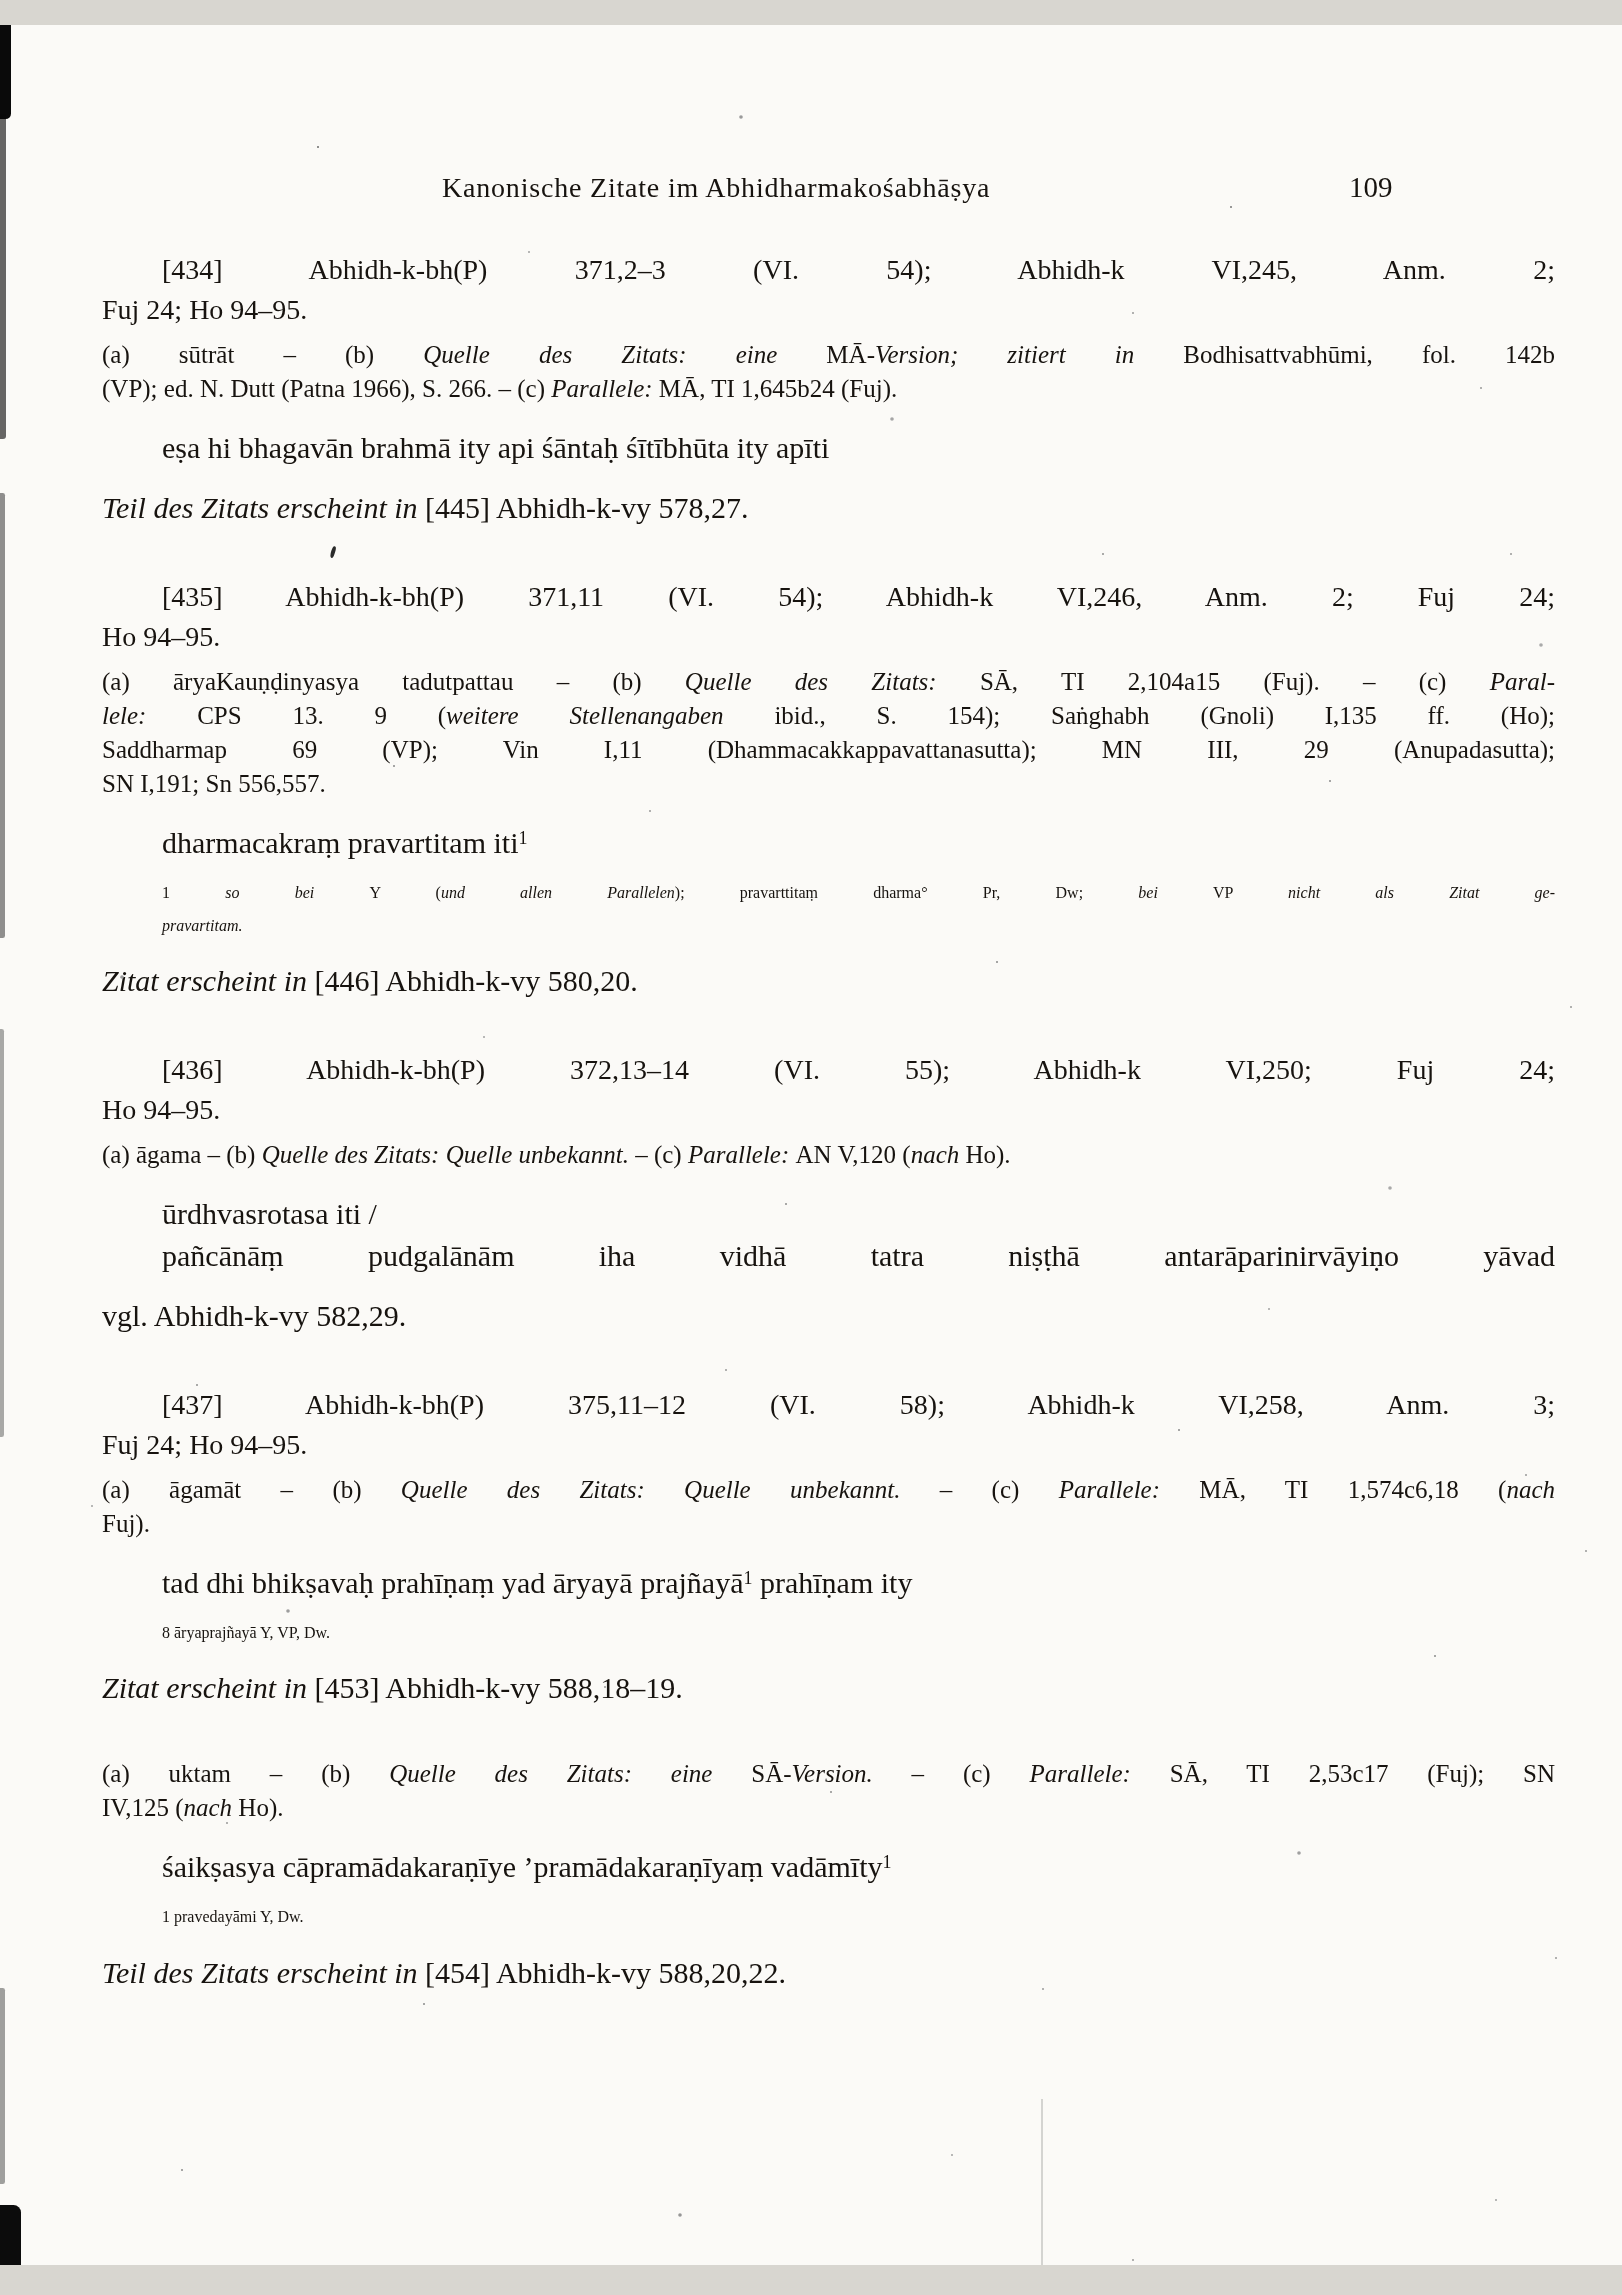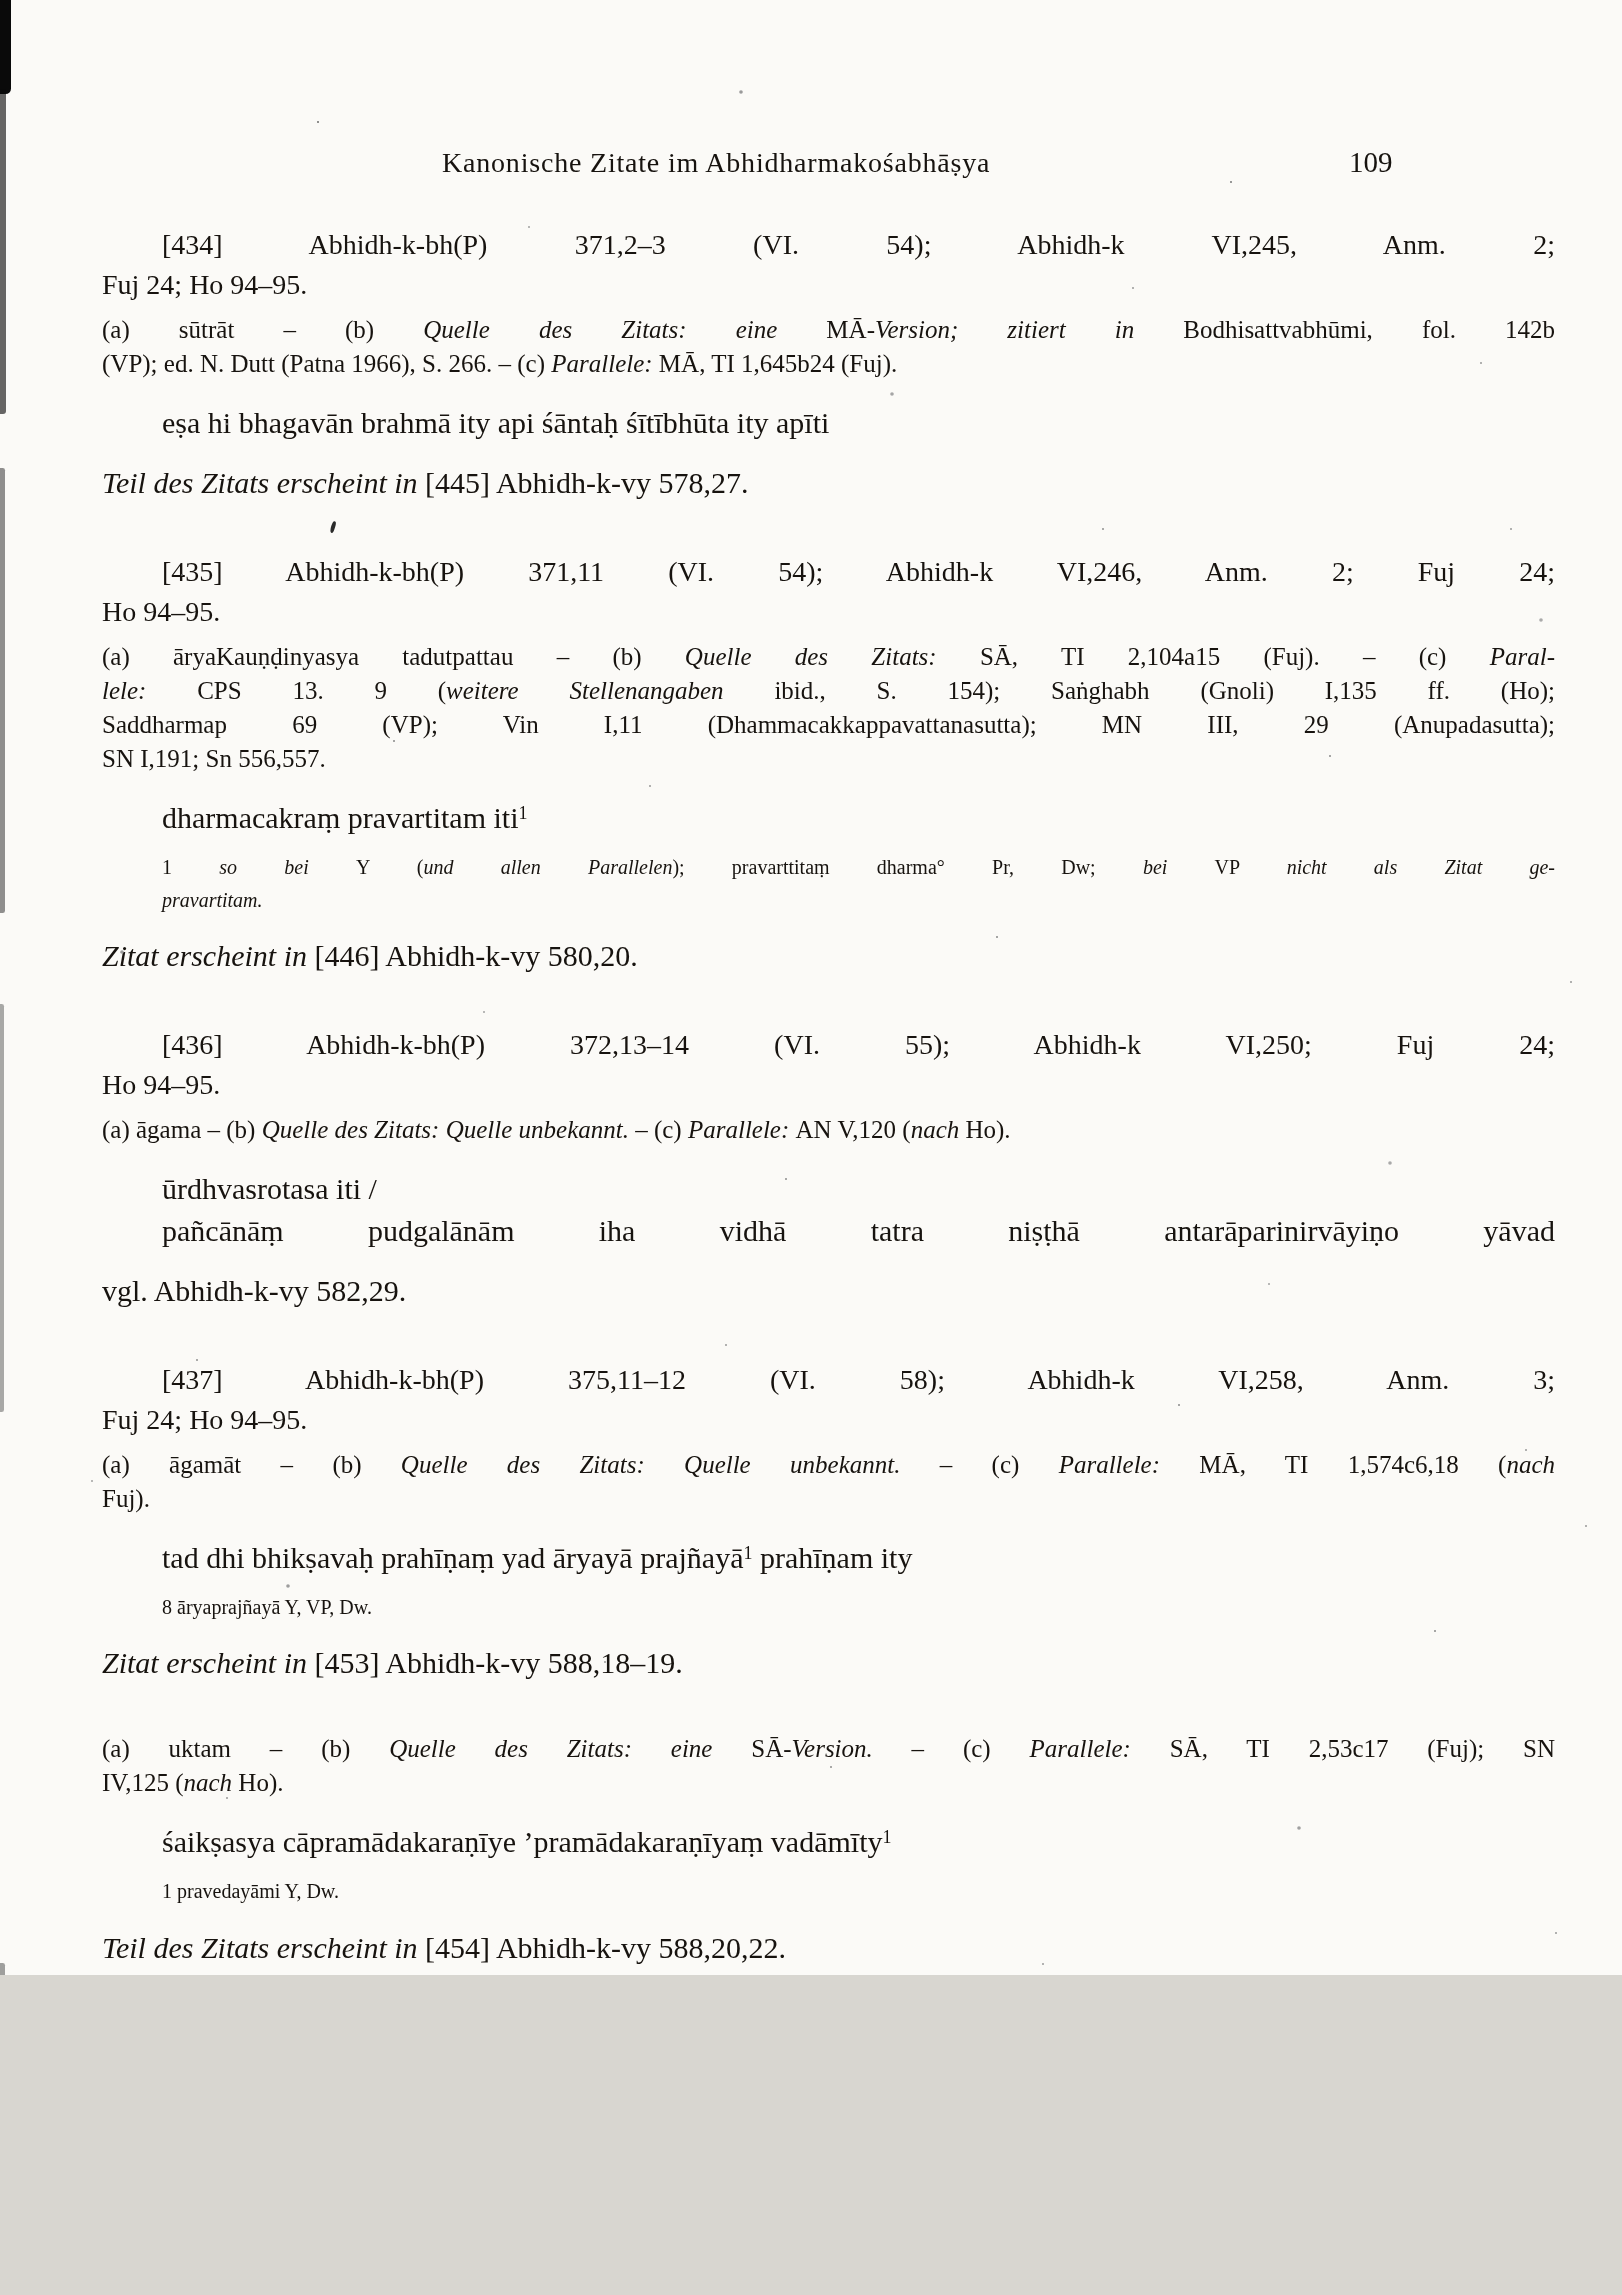--- a/index.html
+++ b/index.html
@@ -1,37 +1,38 @@
 <!DOCTYPE html>
 <html style="font-size:12px"><head>
 <meta charset="utf-8">
 <style>
   html,body { margin:0; padding:0; background:#d8d6d0; }
   .page {
     position:relative;
-    width:1623px; height:1975px;
+    width:1623px; height:2240px;
     background:#fbfaf7;
     overflow:hidden;
     font-family:"Liberation Serif","DejaVu Serif",serif;
     color:#17130f;
+    margin-top:25px;
   }
   .content { position:absolute; left:102px; top:0; width:1453px; }
 
   .pagehead { position:relative; height:39px; margin-top:147px; font-size:28px; }
   .ph-title { position:absolute; left:340px; top:0; letter-spacing:0.8px; }
   .ph-num   { position:absolute; left:1247px; top:-1.5px; font-size:29px; }
 
   .entry { margin-top:50px; }
   .entry.first { margin-top:39px; }
 
   .head  { font-size:28px; line-height:40px; }
   .head .jline:first-child { text-indent:60px; }
   .notes { font-size:25px; line-height:34px; margin-top:7.5px; }
   .quote { font-size:30px; line-height:42px; margin-left:60px; margin-top:21px; }
-  .footnote { font-size:20px; line-height:33px; margin-left:60px; margin-top:12px; }
+  .footnote { font-size:16px; line-height:33px; margin-left:60px; margin-top:12px; }
   .ref   { font-size:30px; line-height:39px; margin-top:19.6px; }
 
   .jline { text-align:justify; text-align-last:justify; }
   .jline.last { text-align-last:left; }
   .it { font-style:italic; }
   sup { font-size:60%; line-height:0; vertical-align:baseline; position:relative; top:-0.5em; }
 
   
   .art { position:absolute; pointer-events:none; }
   .a1 { left:0; top:0; width:11.3px; height:94px; background:#0a0a0a; border-radius:0 0 5.3px 0; }

